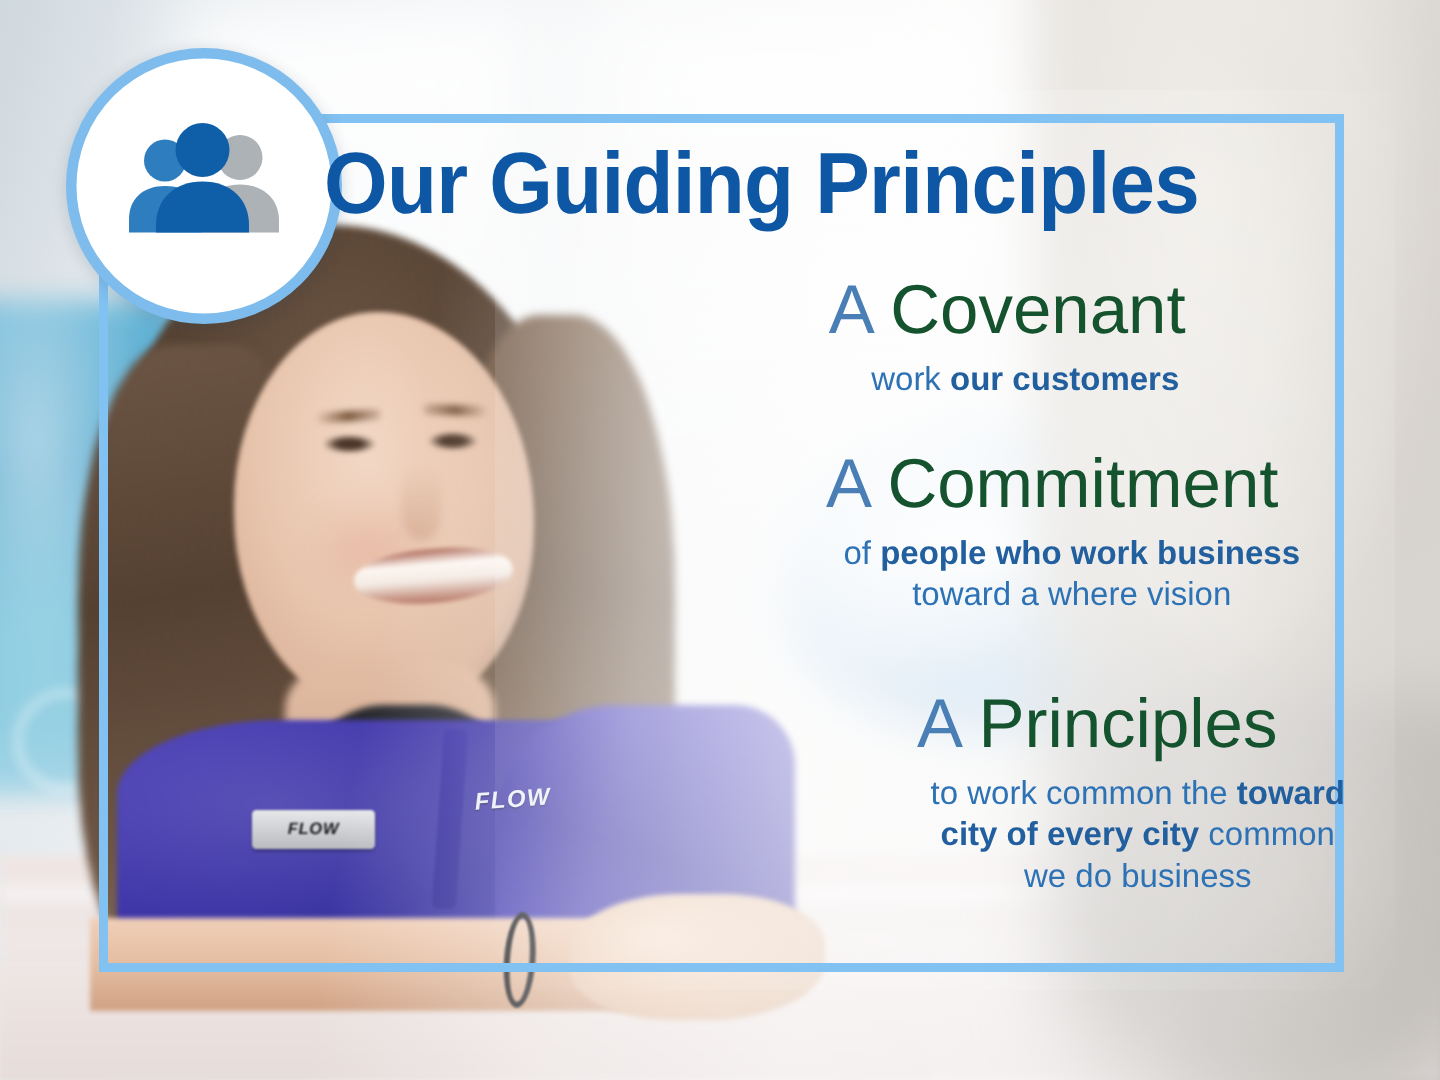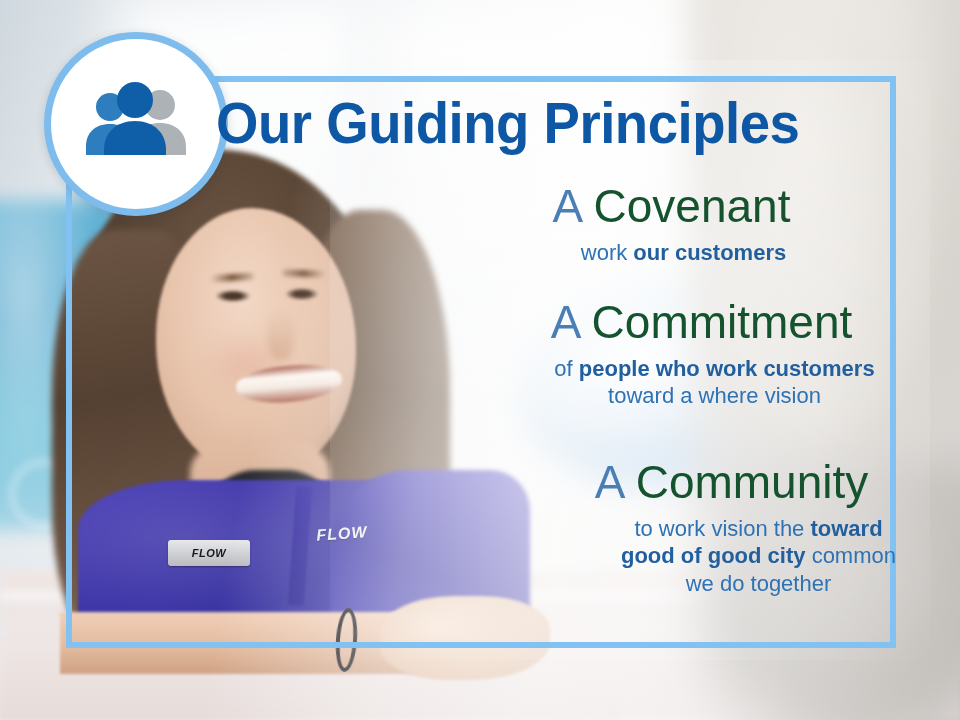--- a/index.html
+++ b/index.html
@@ -344,40 +344,40 @@
       </div>
     </div>
 
     <div class="principle p2">
       <div class="p-head">
         <span class="art">A</span>
         <span class="word">Commitment</span>
       </div>
       <div class="p-sub">
         <div>
-          <span>of </span><b>people who work customers</b>
+          <span>of </span><b>people who work business</b>
         </div>
         <div>
           <span>toward a where vision</span>
         </div>
       </div>
     </div>
 
     <div class="principle p3">
       <div class="p-head">
         <span class="art">A</span>
-        <span class="word">Community</span>
+        <span class="word">Principles</span>
       </div>
       <div class="p-sub">
         <div>
-          <span>to work vision the </span><b>toward</b>
-        </div>
-        <div>
-          <b>good of good city</b><span> common</span>
-        </div>
-        <div>
-          <span>we do together</span>
+          <span>to work common the </span><b>toward</b>
+        </div>
+        <div>
+          <b>city of every city</b><span> common</span>
+        </div>
+        <div>
+          <span>we do business</span>
         </div>
       </div>
     </div>
 
   </div>
 </div>
 
 </body></html>

